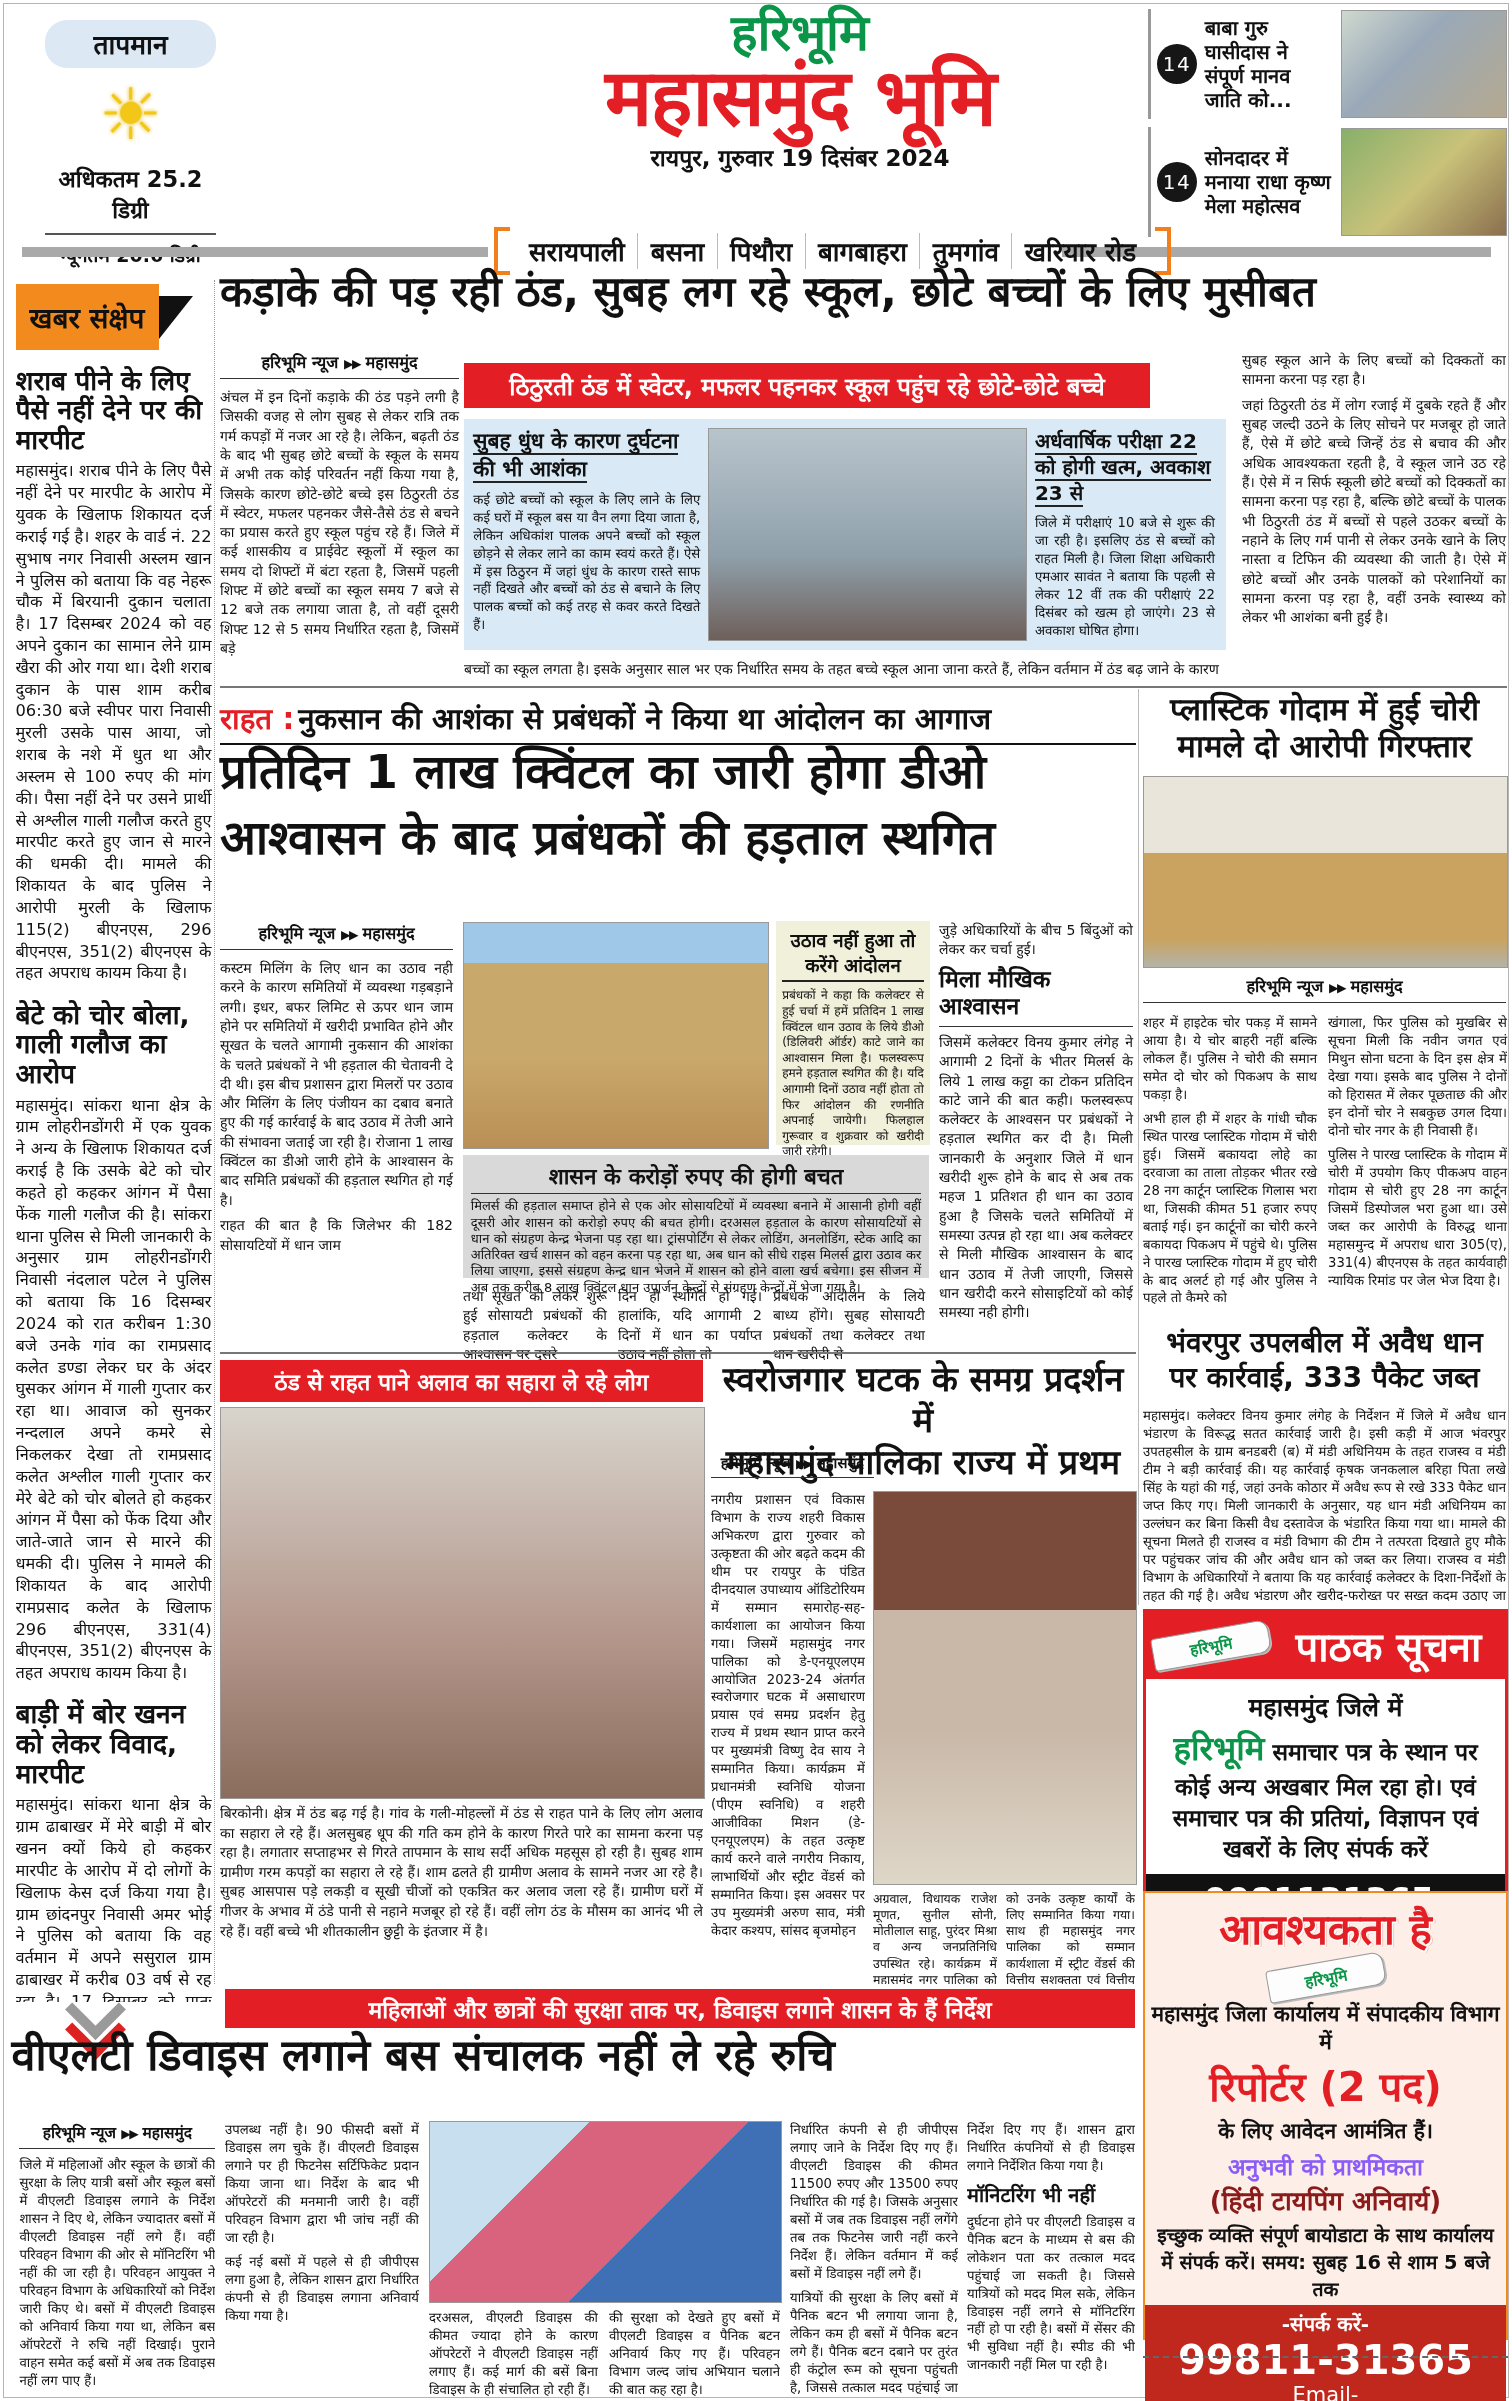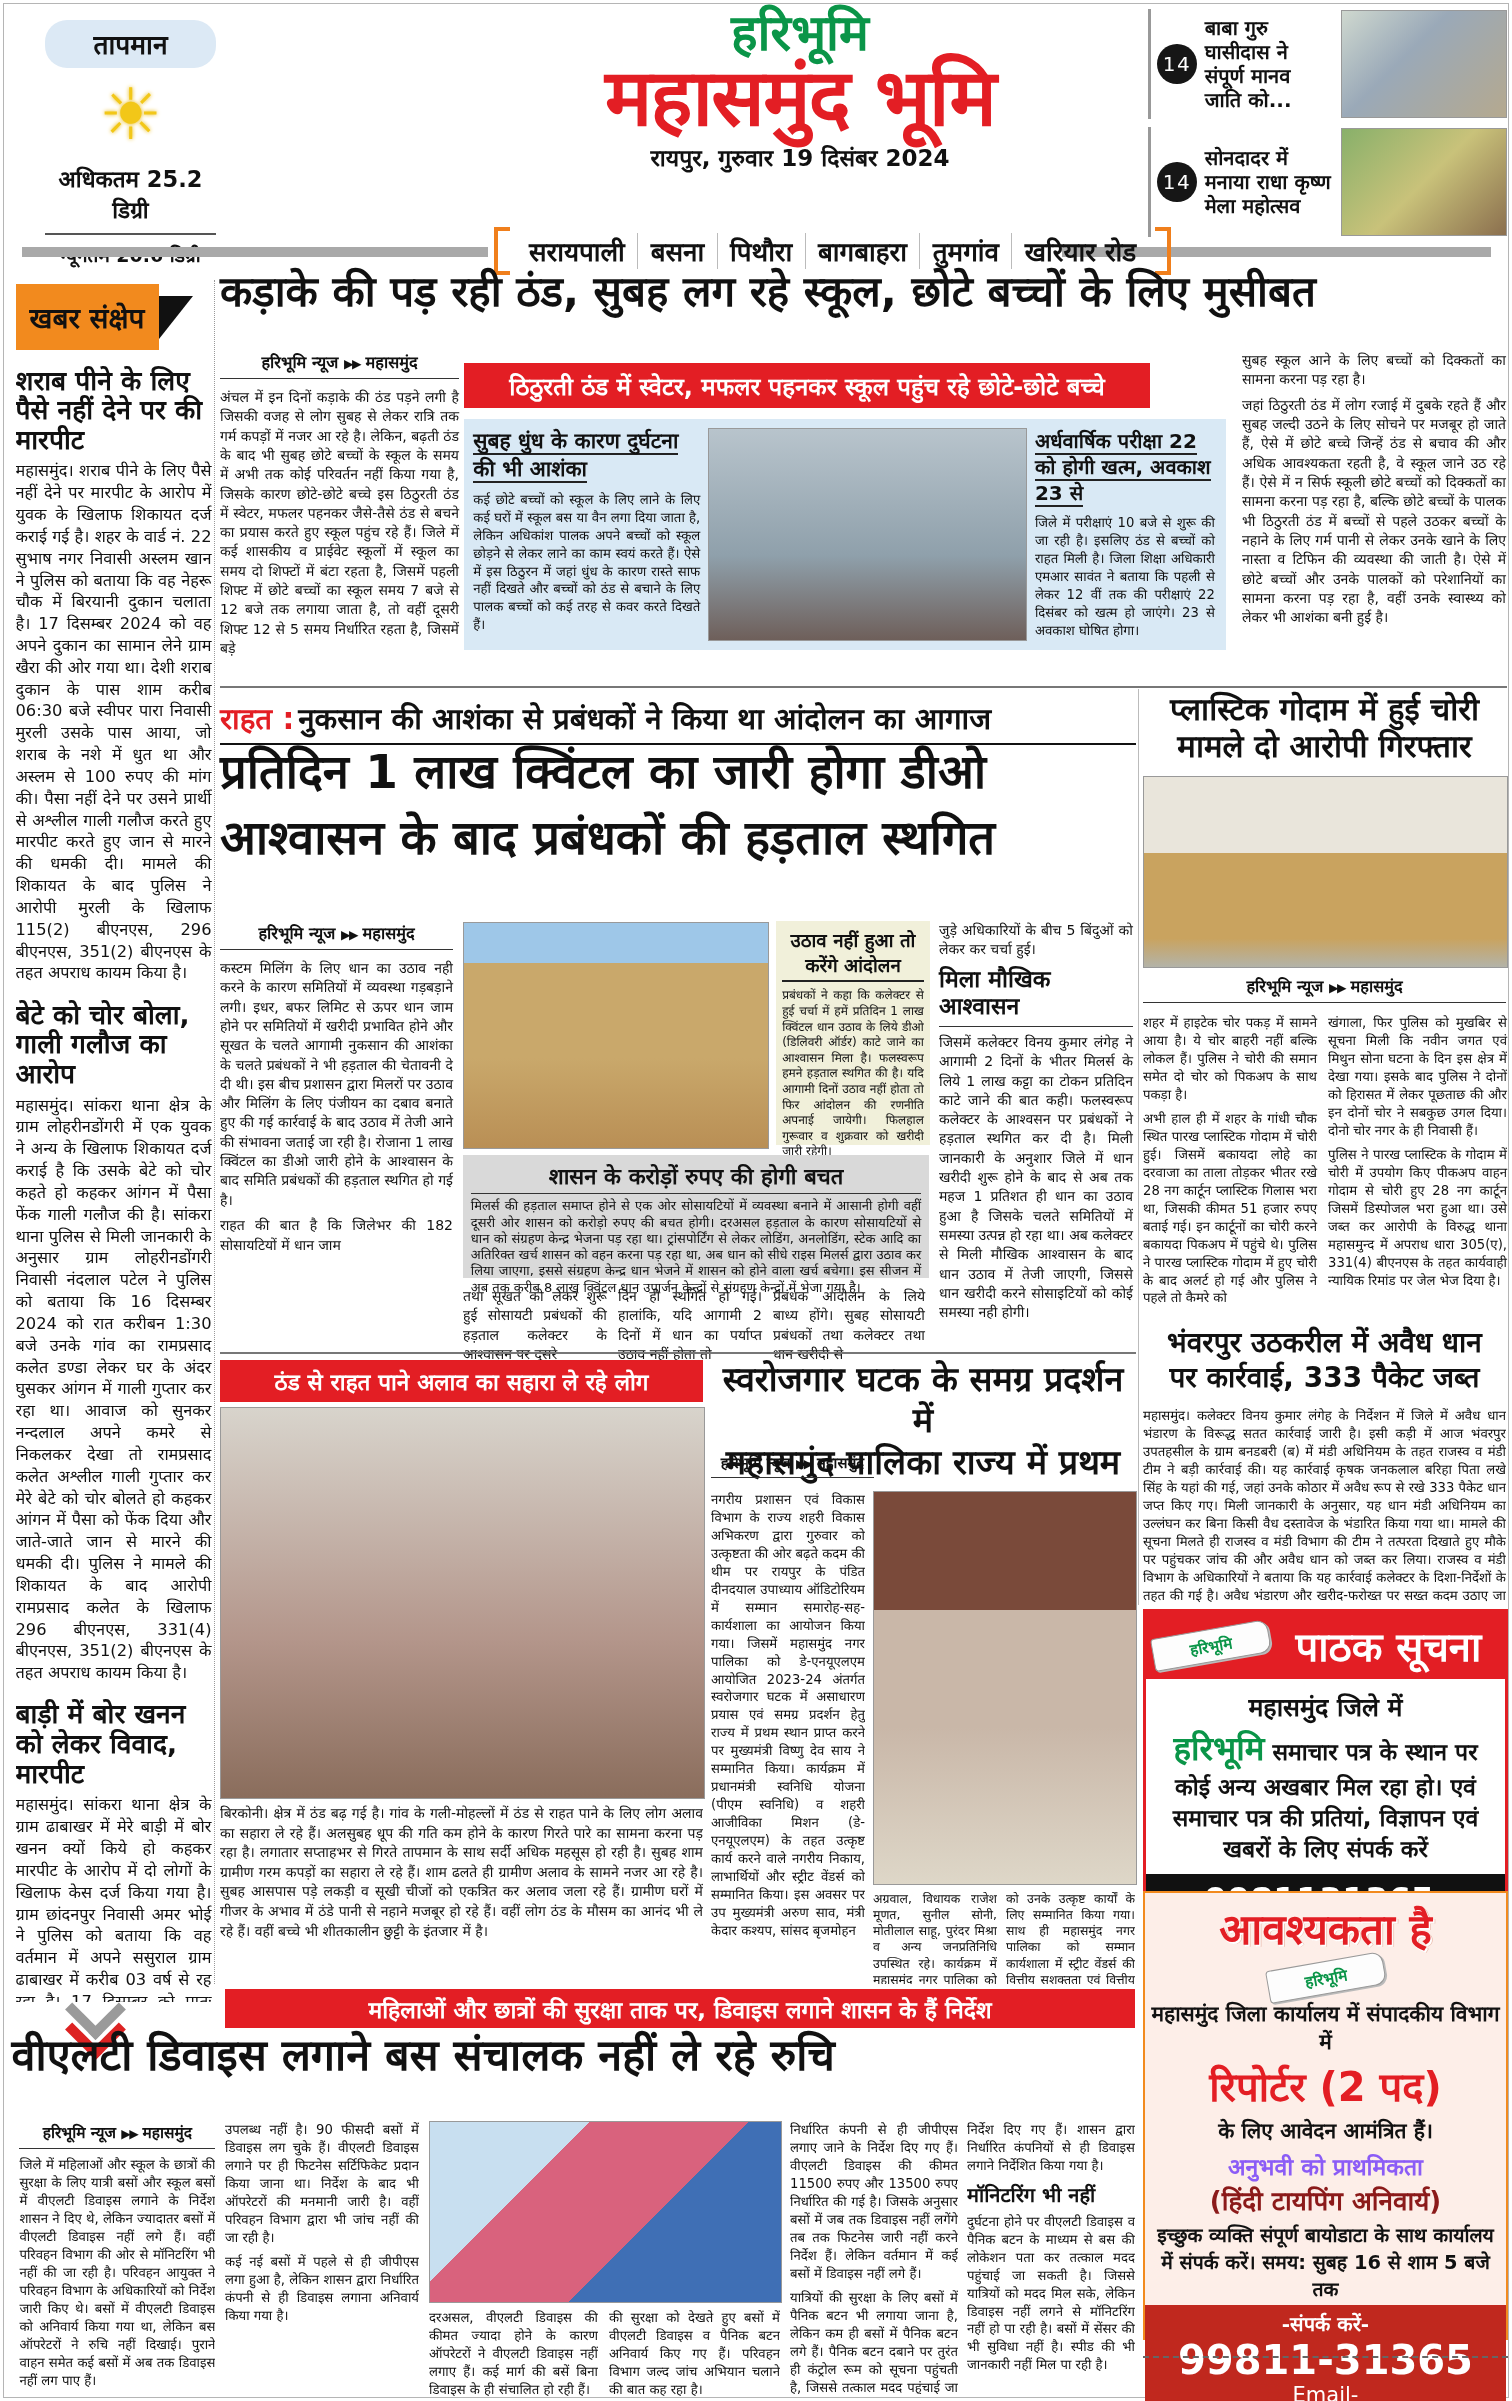--- a/index.html
+++ b/index.html
@@ -128,20 +128,21 @@
       <div class="boxtitle" style="font-size:21px;">सुबह धुंध के कारण दुर्घटना की भी आशंका</div>
       <p class="body17 j" style="margin-top:7.8px;">कई छोटे बच्चों को स्कूल के लिए लाने के लिए कई घरों में स्कूल बस या वैन लगा दिया जाता है, लेकिन अधिकांश पालक अपने बच्चों को स्कूल छोड़ने से लेकर लाने का काम स्वयं करते हैं। ऐसे में इस ठिठुरन में जहां धुंध के कारण रास्ते साफ नहीं दिखते और बच्चों को ठंड से बचाने के लिए पालक बच्चों को कई तरह से कवर करते दिखते हैं।</p>
     </div>
     <div class="photo ph-fog" style="width:317px;height:211px;"></div>
     <div style="width:180px;">
       <div class="boxtitle" style="font-size:20px;">अर्धवार्षिक परीक्षा 22 को होगी खत्म, अवकाश 23 से</div>
       <p class="body17 j" style="margin-top:7.8px;">जिले में परीक्षाएं 10 बजे से शुरू की जा रही है। इसलिए ठंड से बच्चों को राहत मिली है। जिला शिक्षा अधिकारी एमआर सावंत ने बताया कि पहली से लेकर 12 वीं तक की परीक्षाएं 22 दिसंबर को खत्म हो जाएंगे। 23 से अवकाश घोषित होगा।</p>
     </div>
   </div>
 
+  <div class="ab body18" style="left:464px;top:660px;width:762px;white-space:nowrap;overflow:hidden;">बच्चों का स्कूल लगता है। इसके अनुसार साल भर     एक निर्धारित समय के तहत बच्चे स्कूल आना जाना     करते हैं, लेकिन वर्तमान में ठंड बढ़ जाने के कारण</div>
 
   <div class="ab" style="left:1242px;top:351px;width:264px;">
     <p class="body18 j">सुबह स्कूल आने के लिए बच्चों को दिक्कतों का सामना करना पड़ रहा है।</p>
     <p class="body18 j">जहां ठिठुरती ठंड में लोग रजाई में दुबके रहते हैं और सुबह जल्दी उठने के लिए सोचने पर मजबूर हो जाते हैं, ऐसे में छोटे बच्चे जिन्हें ठंड से बचाव की और अधिक आवश्यकता रहती है, वे स्कूल जाने उठ रहे हैं। ऐसे में न सिर्फ स्कूली छोटे बच्चों को दिक्कतों का सामना करना पड़ रहा है, बल्कि छोटे बच्चों के पालक भी ठिठुरती ठंड में बच्चों से पहले उठकर बच्चों के नहाने के लिए गर्म पानी से लेकर उनके खाने के लिए नास्ता व टिफिन की व्यवस्था की जाती है। ऐसे में छोटे बच्चों और उनके पालकों को परेशानियों का सामना करना पड़ रहा है, वहीं उनके स्वास्थ्य को लेकर भी आशंका बनी हुई है।</p>
   </div>
 
   <div class="ab hline" style="left:220px;top:686px;width:1287px;"></div>
 
   <div class="ab" style="left:220px;top:697px;width:916px;border-bottom:2.3px solid #111;padding-bottom:4.7px;">
     <span class="b" style="font-size:29.5px;color:#e31e24;">राहत :</span>
@@ -205,21 +206,21 @@
   <div class="ab" style="left:1143px;top:1014px;width:174px;">
     <p class="body17 j">शहर में हाइटेक चोर पकड़ में सामने आया है। ये चोर बाहरी नहीं बल्कि लोकल हैं। पुलिस ने चोरी की समान समेत दो चोर को पिकअप के साथ पकड़ा है।</p>
     <p class="body17 j">अभी हाल ही में शहर के गांधी चौक स्थित पारख प्लास्टिक गोदाम में चोरी हुई। जिसमें बकायदा लोहे का दरवाजा का ताला तोड़कर भीतर रखे 28 नग कार्टून प्लास्टिक गिलास भरा था, जिसकी कीमत 51 हजार रुपए बताई गई। इन कार्टूनों का चोरी करने बकायदा पिकअप में पहुंचे थे। पुलिस ने पारख प्लास्टिक गोदाम में हुए चोरी के बाद अलर्ट हो गई और पुलिस ने पहले तो कैमरे को</p>
   </div>
   <div class="ab" style="left:1328px;top:1014px;width:179px;">
     <p class="body17 j">खंगाला, फिर पुलिस को मुखबिर से सूचना मिली कि नवीन जगत एवं मिथुन सोना घटना के दिन इस क्षेत्र में देखा गया। इसके बाद पुलिस ने दोनों को हिरासत में लेकर पूछताछ की और इन दोनों चोर ने सबकुछ उगल दिया। दोनो चोर नगर के ही निवासी हैं।</p>
     <p class="body17 j">पुलिस ने पारख प्लास्टिक के गोदाम में चोरी में उपयोग किए पीकअप वाहन गोदाम से चोरी हुए 28 नग कार्टून जिसमें डिस्पोजल भरा हुआ था। उसे जब्त कर आरोपी के विरुद्ध थाना महासमुन्द में अपराध धारा 305(ए), 331(4) बीएनएस के तहत कार्यवाही न्यायिक रिमांड पर जेल भेज दिया है।</p>
   </div>
 
   <div class="ab b c" style="left:1143px;top:1325px;width:363px;font-size:28px;line-height:1.25;">
-    <div>भंवरपुर उठकरील में अवैध धान</div>
+    <div>भंवरपुर उपलबील में अवैध धान</div>
     <div>पर कार्रवाई, 333 पैकेट जब्त</div>
   </div>
   <div class="ab" style="left:1143px;top:1407px;width:363px;height:196px;overflow:hidden;">
     <p class="body17 j">महासमुंद। कलेक्टर विनय कुमार लंगेह के निर्देशन में जिले में अवैध धान भंडारण के विरूद्ध सतत कार्रवाई जारी है। इसी कड़ी में आज भंवरपुर उपतहसील के ग्राम बनडबरी (ब) में मंडी अधिनियम के तहत राजस्व व मंडी टीम ने बड़ी कार्रवाई की। यह कार्रवाई कृषक जनकलाल बरिहा पिता लखे सिंह के यहां की गई, जहां उनके कोठार में अवैध रूप से रखे 333 पैकेट धान जप्त किए गए। मिली जानकारी के अनुसार, यह धान मंडी अधिनियम का उल्लंघन कर बिना किसी वैध दस्तावेज के भंडारित किया गया था। मामले की सूचना मिलते ही राजस्व व मंडी विभाग की टीम ने तत्परता दिखाते हुए मौके पर पहुंचकर जांच की और अवैध धान को जब्त कर लिया। राजस्व व मंडी विभाग के अधिकारियों ने बताया कि यह कार्रवाई कलेक्टर के दिशा-निर्देशों के तहत की गई है। अवैध भंडारण और खरीद-फरोख्त पर सख्त कदम उठाए जा रहे हैं ताकि किसानों को किसी भी प्रकार की परेशानी का सामना न करना पड़े।</p>
   </div>
 
   <div class="ab" style="left:1143px;top:1609px;width:365px;border:3.1px solid #e31e24;box-sizing:border-box;">
     <div style="background:#e31e24;color:#fff;display:flex;align-items:center;gap:7.8px;padding:6.2px;">
       <div class="rollimg">हरिभूमि</div>
       <div class="b" style="font-size:40px;flex:1;text-align:center;">पाठक सूचना</div>

